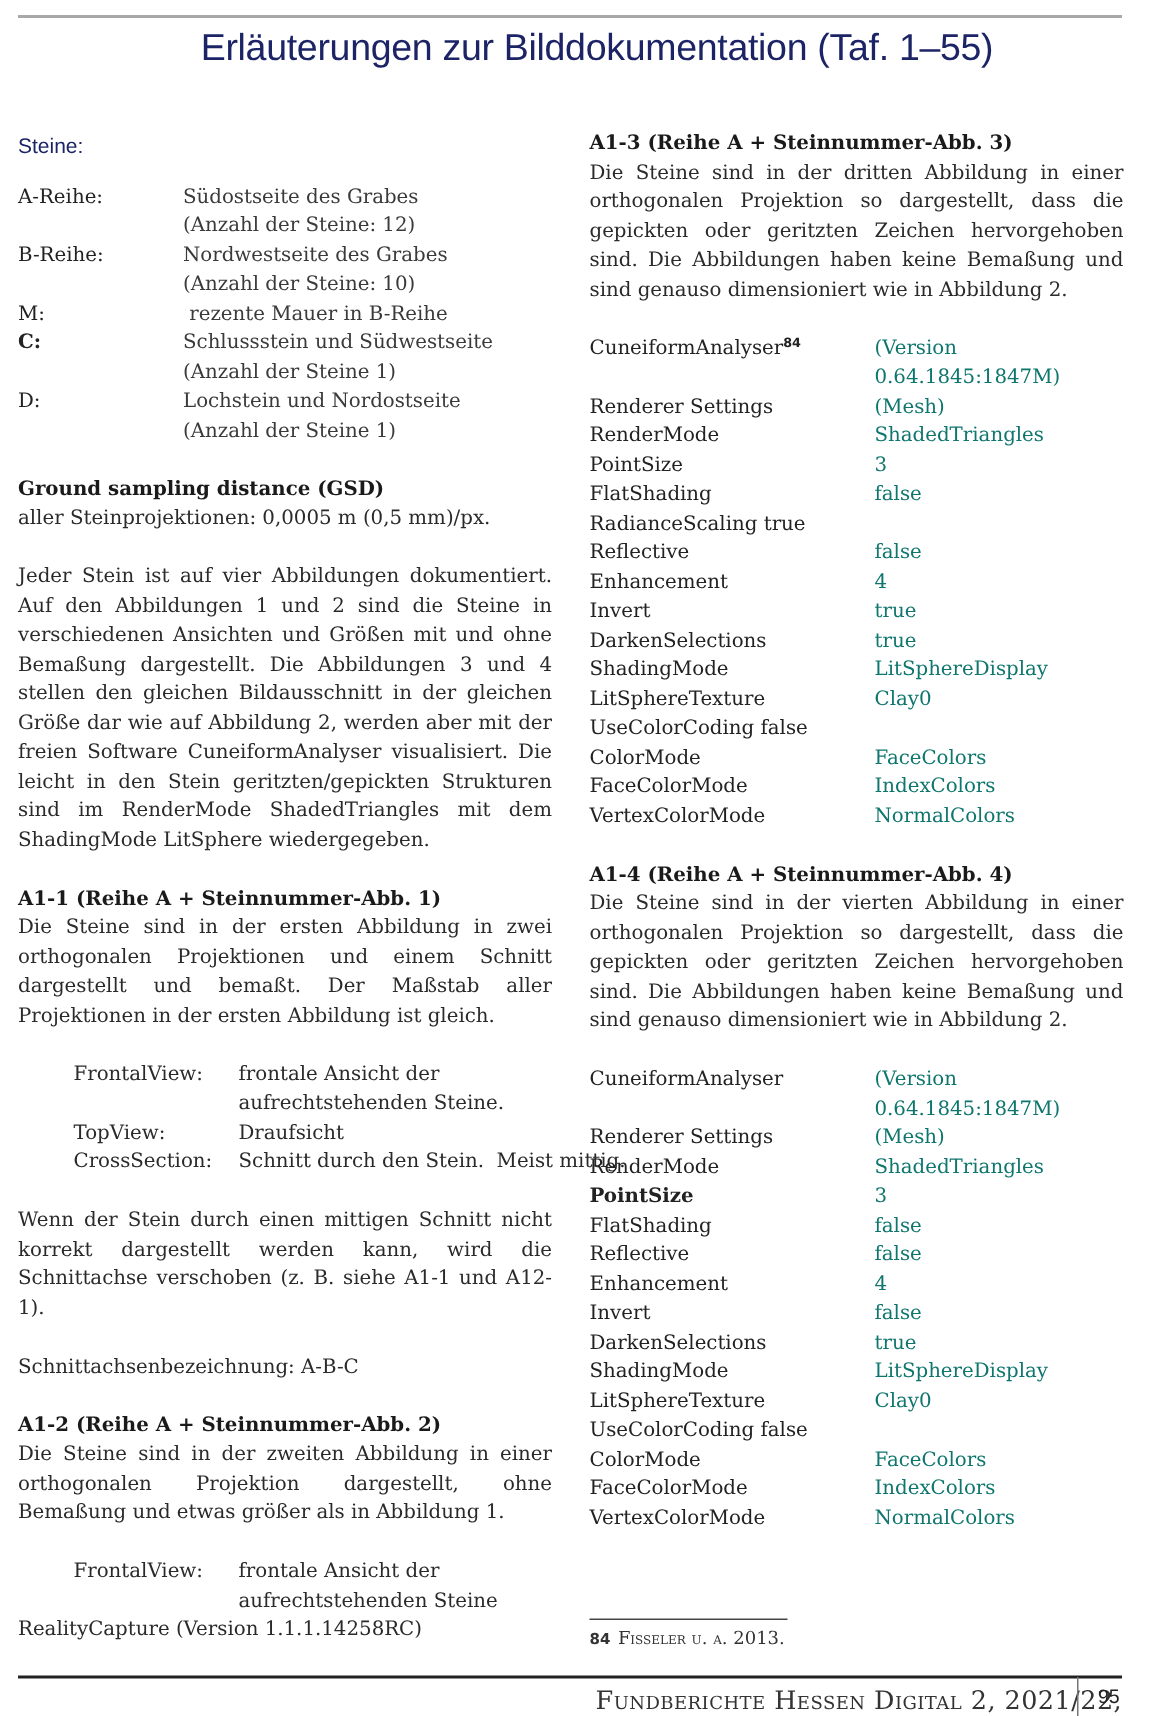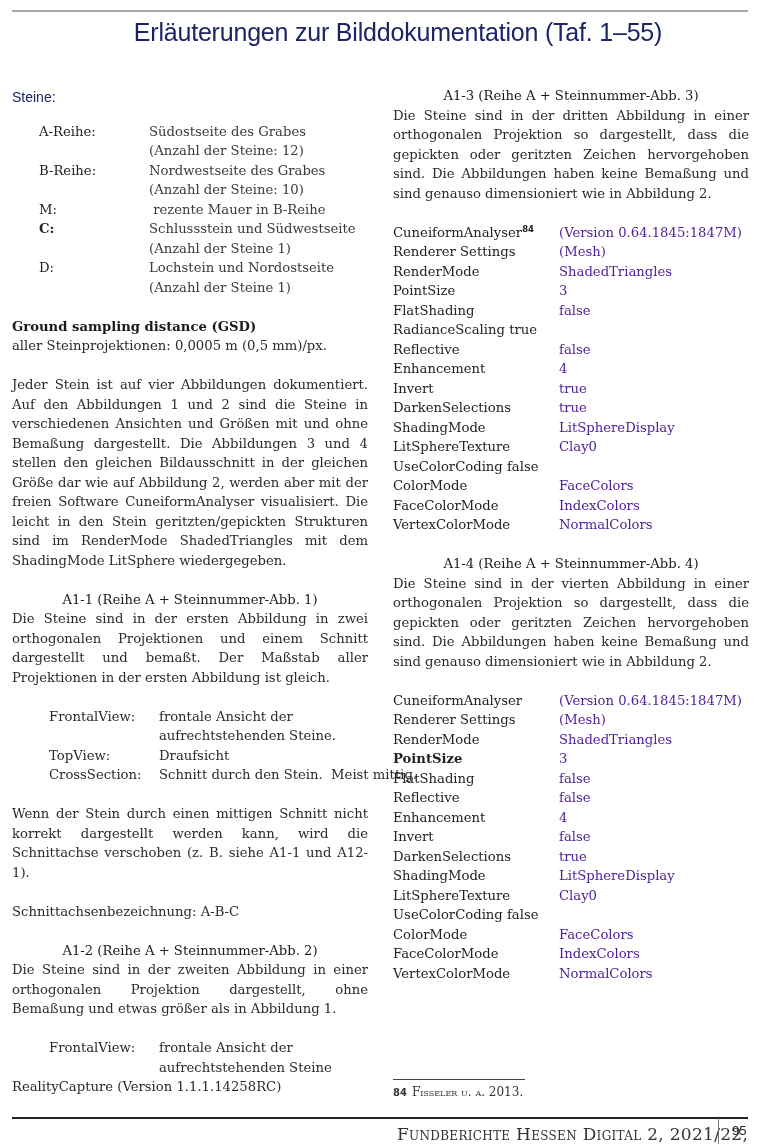--- a/index.html
+++ b/index.html
@@ -12,32 +12,32 @@
   .title {
     position: absolute; left: 0; top: 18px; width: 768px; text-align: center;
     font-family: "Liberation Sans", sans-serif; font-size: 25px; color: #1c2466;
     letter-spacing: -0.2px;
     padding-left: 14px;
   }
   .col { position: absolute; top: 86px; width: 356px; font-size: 13.2px; line-height: 19.5px; }
   .col-left { left: 12px; }
   .col-right { left: 393px; }
   .steine-head { font-family: "Liberation Sans", sans-serif; font-size: 14px; color: #1c2466; margin-top: 2px; margin-bottom: 14px; }
-  .deflist { display: grid; grid-template-columns: 110px 1fr; column-gap: 0; margin-left: 27px; }
+  .deflist { display: grid; grid-template-columns: 110px 1fr; column-gap: 0; }
   .deflist .term { color: #222; }
   .deflist .term.bold { font-weight: bold; }
   .deflist .def { color: #3a3a3a; }
   .bold { font-weight: bold; color: #1a1a1a; }
   .gap { height: 19.5px; }
   p { margin: 0; text-align: justify; }
-  .sec-head { font-weight: normal; color: #1a1a1a; text-align: center; }
+  .sec-head { font-weight: bold; color: #1a1a1a; }
   .views { display: grid; grid-template-columns: 110px 1fr; margin-left: 37px; }
   .settings { display: grid; grid-template-columns: 166px 1fr; }
   .settings .k { color: #222; }
-  .settings .v { color: #4c1d95; }
+  .settings .v { color: #0f766e; margin-left: 24px; }
   .settings .full { grid-column: 1 / span 2; color: #222; }
   sup { font-family: "DejaVu Sans", sans-serif; font-size: 8.5px; font-weight: bold; vertical-align: 5px; line-height: 0; }
   .fn-rule { position: absolute; left: 393px; top: 1079px; width: 132px; height: 1px; background: #444; }
   .footnote { position: absolute; left: 393px; top: 1085px; font-size: 12px; color: #333; }
   .footnote .num { font-family: "DejaVu Sans", sans-serif; font-weight: bold; font-size: 10px; margin-right: 5px; }
   .footnote .sc { font-variant: small-caps; }
   .foot-rule { position: absolute; left: 12px; top: 1117px; width: 736px; height: 1.5px; background: #222; }
   .foot-text { position: absolute; left: 397px; top: 1124px; font-size: 17px; font-variant: small-caps; color: #333; letter-spacing: 0.3px; }
   .foot-sep { position: absolute; left: 718px; top: 1118px; width: 1px; height: 26px; background: #777; }
   .foot-page { position: absolute; left: 732px; top: 1123px; font-family: "Liberation Sans", sans-serif; font-size: 13px; color: #222; }

